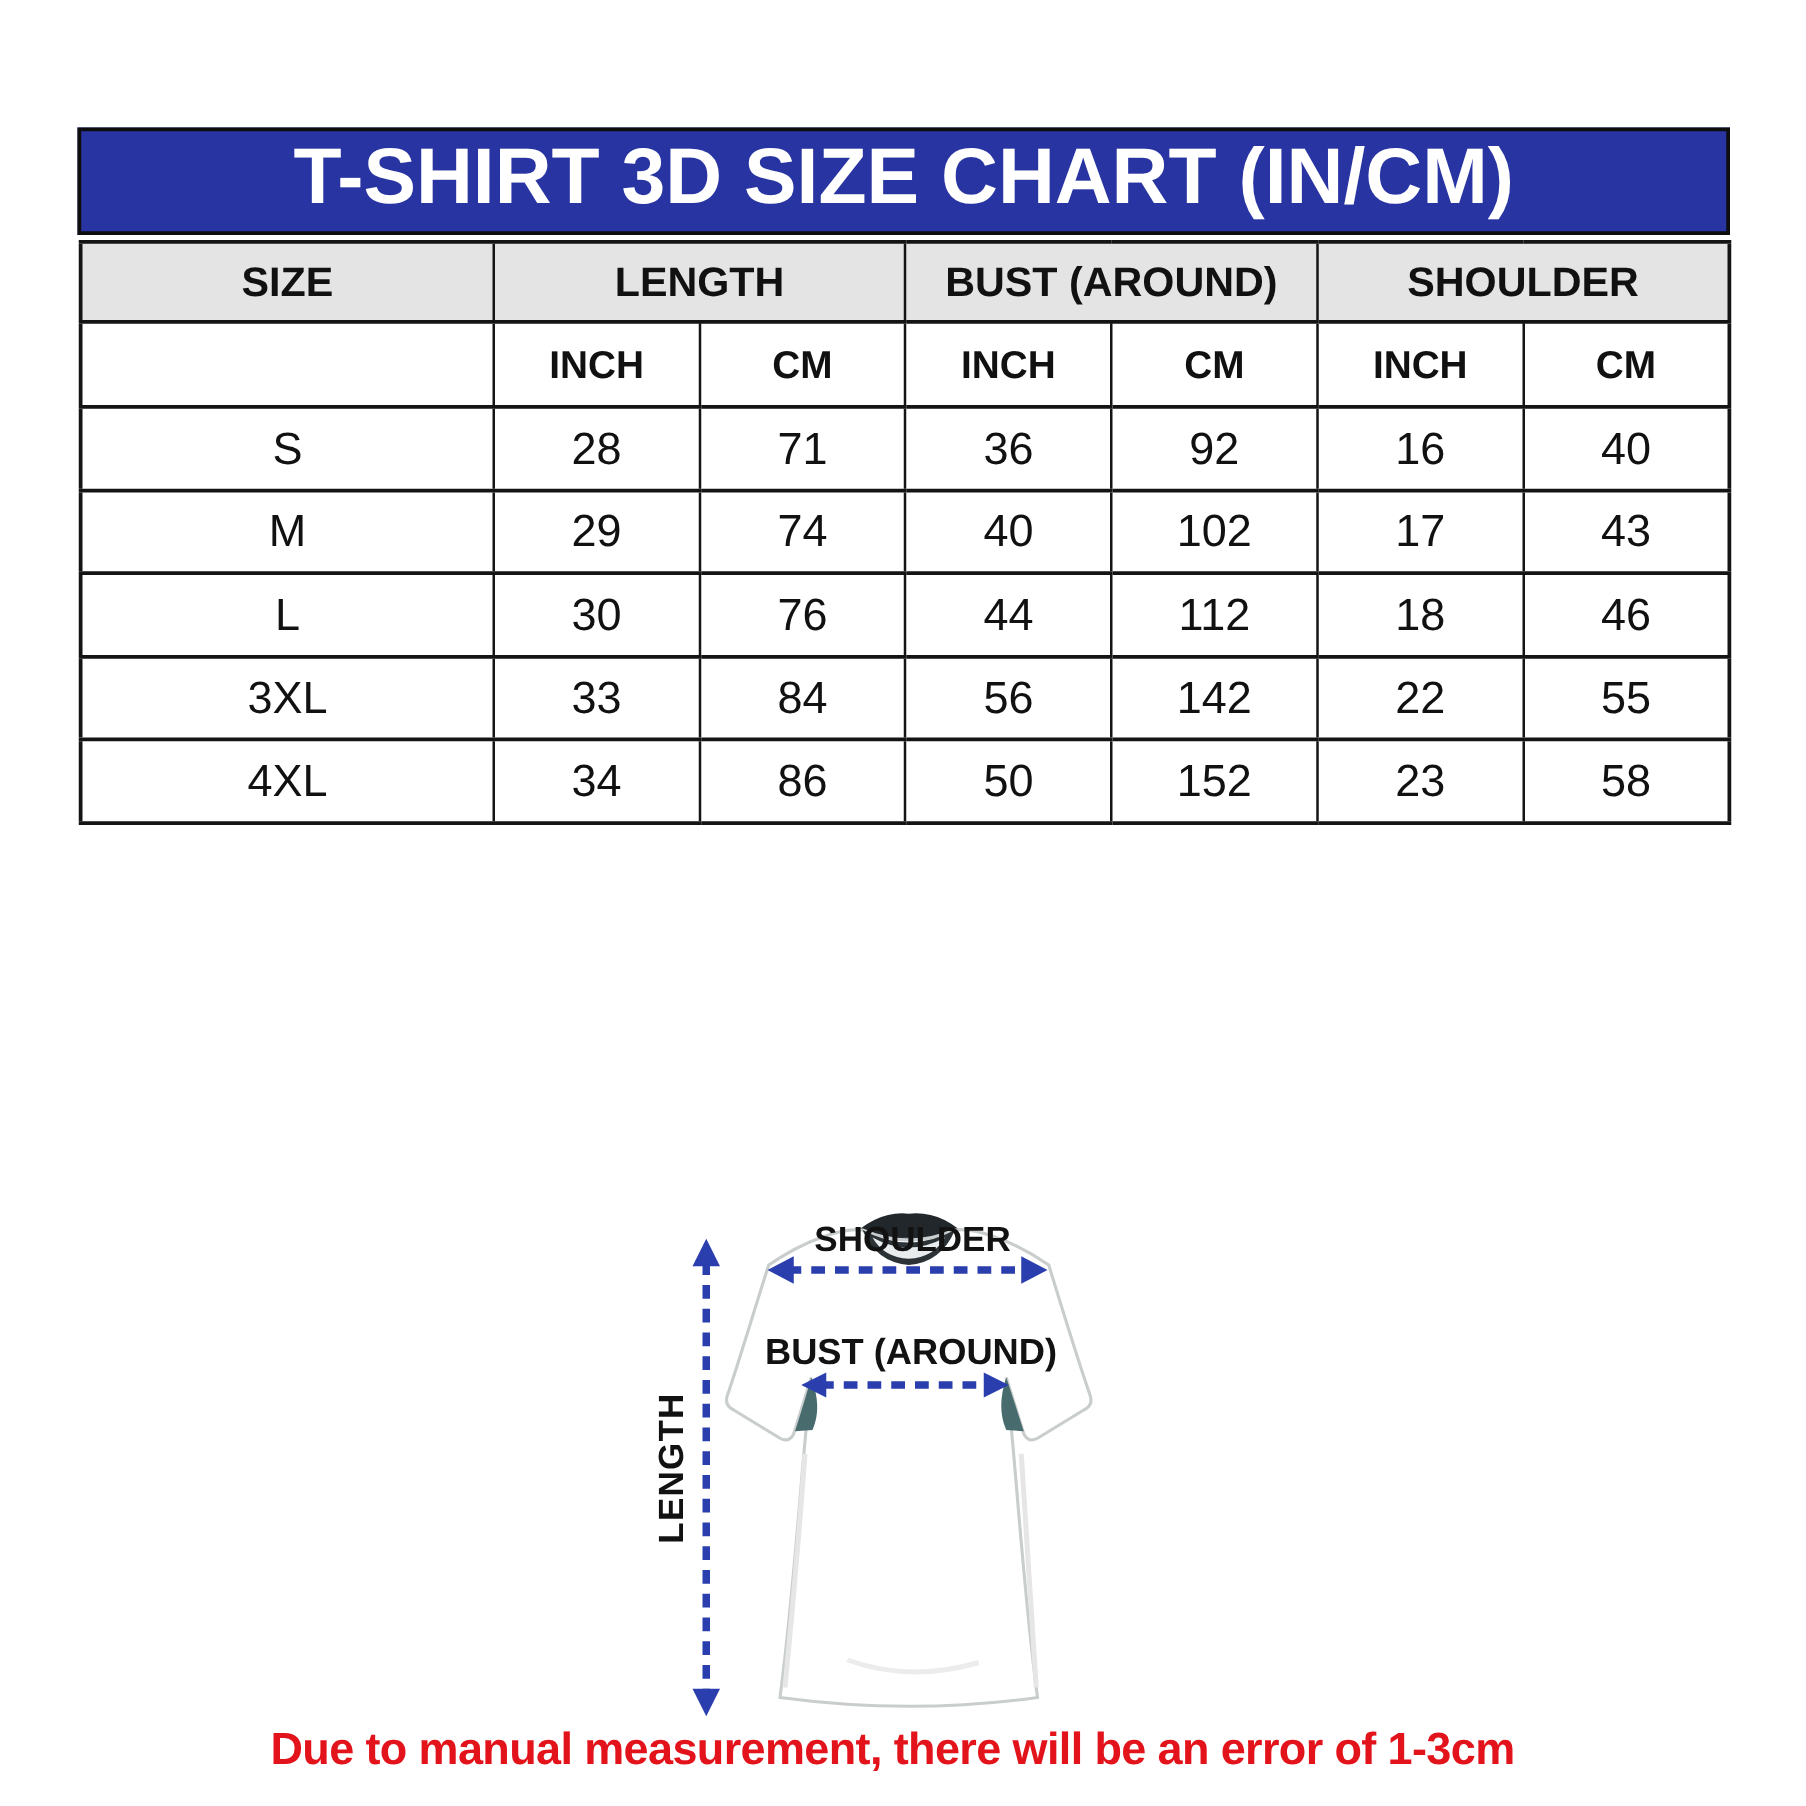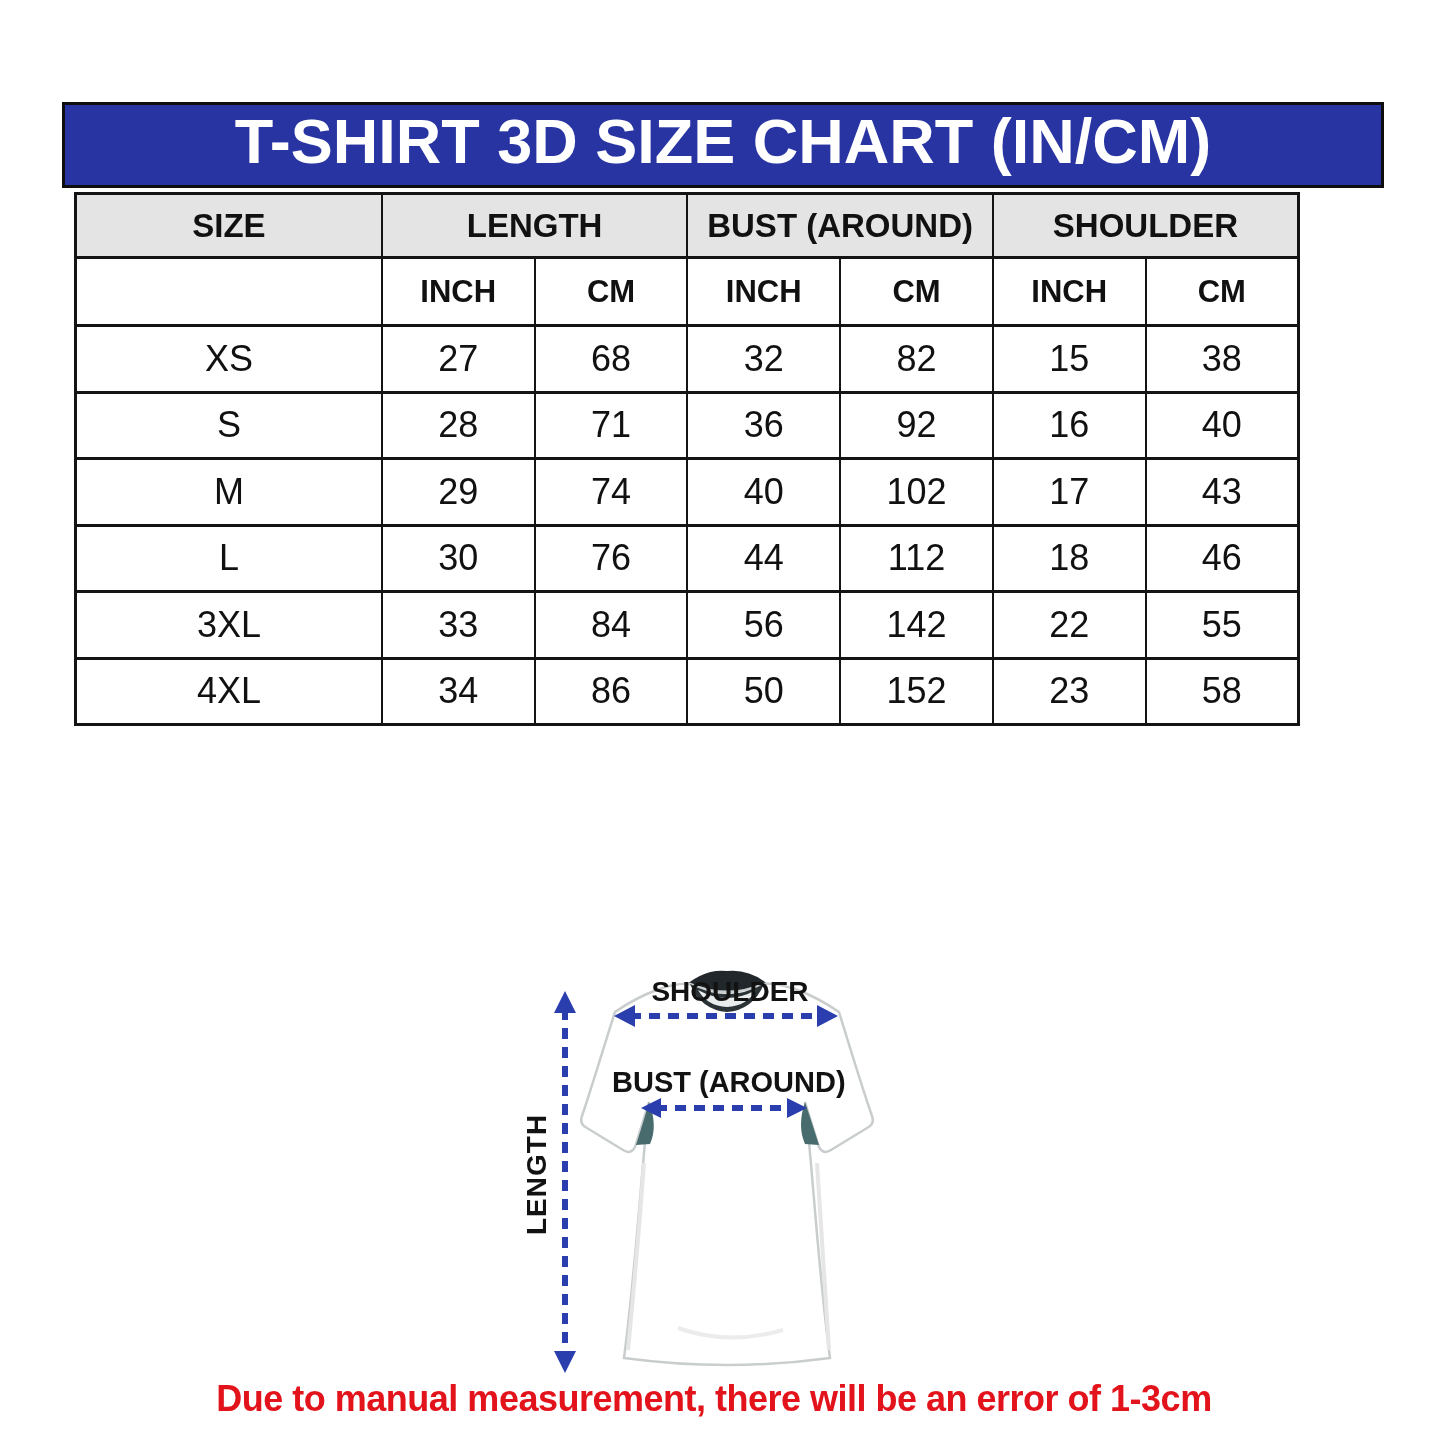--- a/index.html
+++ b/index.html
@@ -27,22 +27,22 @@
     color: #ffffff;
     font-weight: bold;
     font-size: 63px;
     white-space: nowrap;
     letter-spacing: 0px;
   }
 
   
   table.size-chart {
     position: absolute;
-    left: 74px; top: 192px;
-    width: 1226px;
+    left: 63px; top: 192px;
+    width: 1322px;
     border-collapse: collapse;
     table-layout: fixed;
     text-align: center;
     background: #ffffff;
     border: 3px solid #141414;
   }
   .size-chart th, .size-chart td {
     border: 2px solid #141414;
     padding: 0;
     vertical-align: middle;
@@ -138,29 +138,20 @@
         <th></th>
         <th>INCH</th>
         <th>CM</th>
         <th>INCH</th>
         <th>CM</th>
         <th>INCH</th>
         <th>CM</th>
       </tr>
 
       <tr class="data-row">
-        <td>XS</td>
-        <td>27</td>
-        <td>68</td>
-        <td>32</td>
-        <td>82</td>
-        <td>15</td>
-        <td>38</td>
-      </tr>
-      <tr class="data-row">
         <td>S</td>
         <td>28</td>
         <td>71</td>
         <td>36</td>
         <td>92</td>
         <td>16</td>
         <td>40</td>
       </tr>
       <tr class="data-row">
         <td>M</td>

